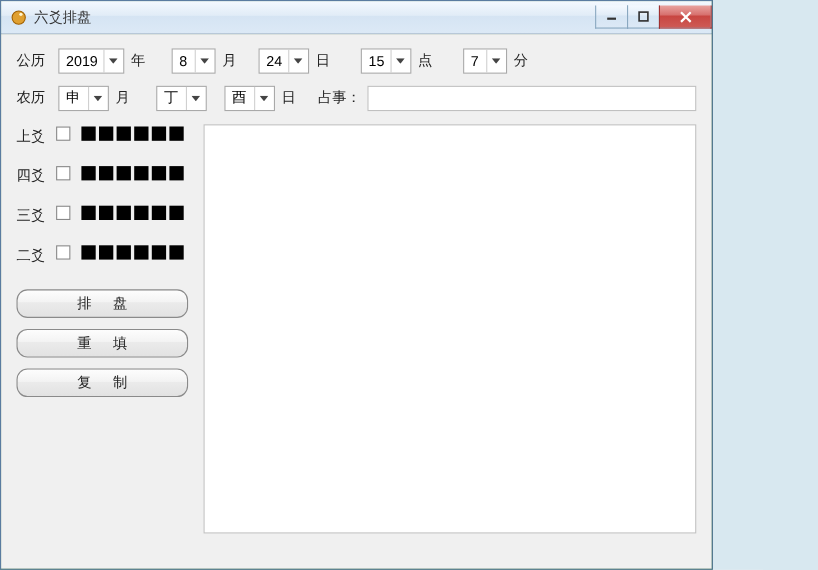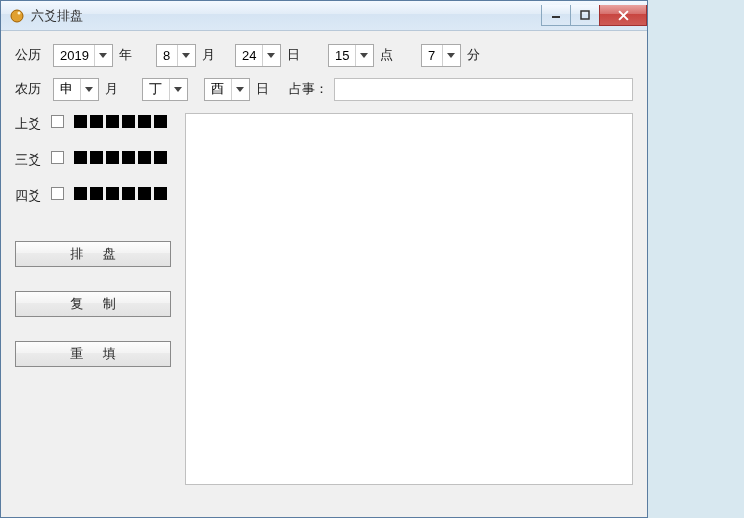--- a/index.html
+++ b/index.html
@@ -158,31 +158,30 @@
     margin-left: 4px;
   }
   .blk {
     width: 13px; height: 13px;
     background: #000;
   }
   .btn {
     width: 156px;
     height: 26px;
     border: 1px solid #8a8a8a;
-    border-radius: 0;
+    border-radius: 10px;
     background: linear-gradient(to bottom, #fdfdfd 0%, #f3f3f3 45%, #ebebeb 46%, #e2e2e2 100%);
     display: flex;
     align-items: center;
     justify-content: center;
     font-size: 13px;
     letter-spacing: 8px;
     text-indent: 8px;
     color: #222;
     cursor: default;
-    margin-top: 14px;
   }
   .btn-stack {
     display: flex;
     flex-direction: column;
     gap: 10px;
     margin-top: 6px;
   }
   .textarea {
     flex: 1;
     background: #fff;
@@ -341,47 +340,59 @@
               <span class="blocks">
                 <span class="blk"></span>
                 <span class="blk"></span>
                 <span class="blk"></span>
                 <span class="blk"></span>
                 <span class="blk"></span>
                 <span class="blk"></span>
               </span>
             </div>
             <div class="yao-row">
+              <span class="yao-label">四爻</span>
+              <span class="chk"></span>
+              <span class="blocks">
+                <span class="blk"></span>
+                <span class="blk"></span>
+                <span class="blk"></span>
+                <span class="blk"></span>
+                <span class="blk"></span>
+                <span class="blk"></span>
+              </span>
+            </div>
+            <div class="yao-row">
               <span class="yao-label">三爻</span>
               <span class="chk"></span>
               <span class="blocks">
                 <span class="blk"></span>
                 <span class="blk"></span>
                 <span class="blk"></span>
                 <span class="blk"></span>
                 <span class="blk"></span>
                 <span class="blk"></span>
               </span>
             </div>
             <div class="yao-row">
-              <span class="yao-label">四爻</span>
+              <span class="yao-label">二爻</span>
               <span class="chk"></span>
               <span class="blocks">
                 <span class="blk"></span>
                 <span class="blk"></span>
                 <span class="blk"></span>
                 <span class="blk"></span>
                 <span class="blk"></span>
                 <span class="blk"></span>
               </span>
             </div>
           </div>
         <div class="btn-stack">
           <div class="btn">排 盘</div>
+          <div class="btn">重 填</div>
           <div class="btn">复 制</div>
-          <div class="btn">重 填</div>
         </div>
       </div>
       <textarea class="textarea" style=""></textarea>
     </div>
 
   </div>
 </div>
 
 </body></html>

